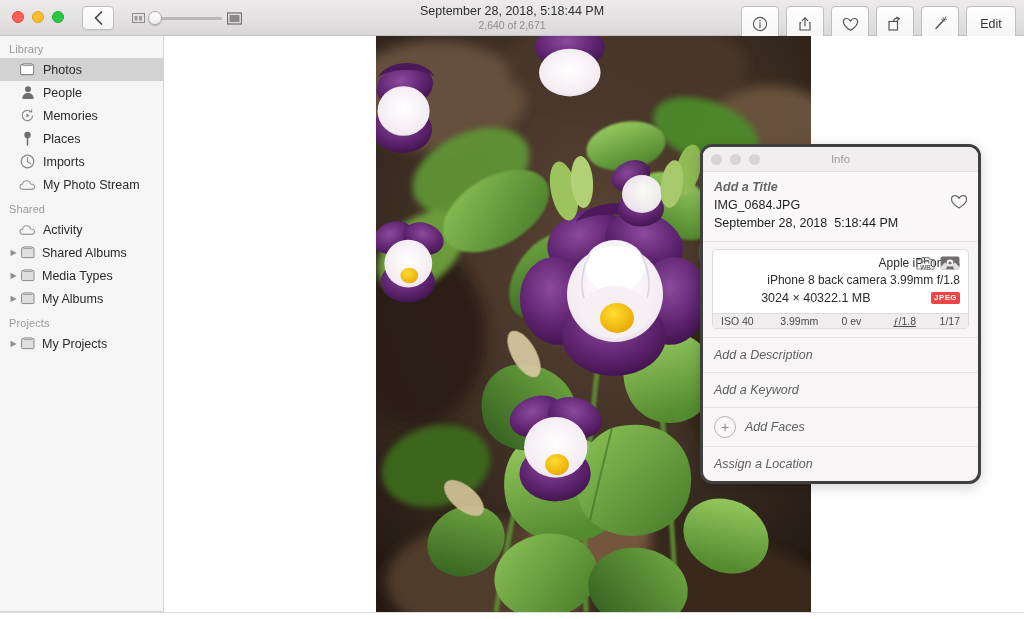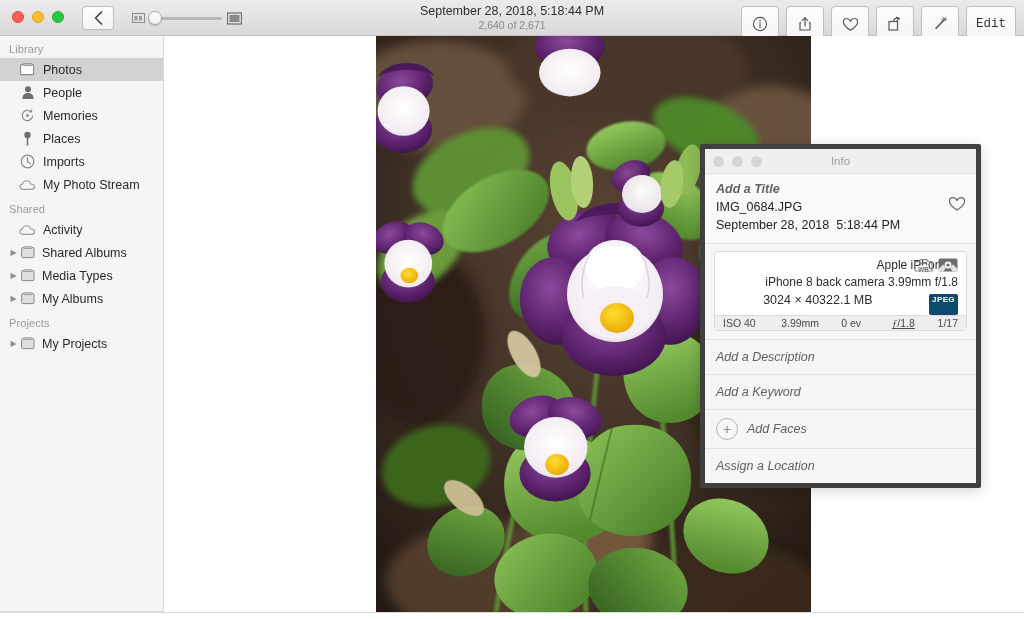--- a/index.html
+++ b/index.html
@@ -119,21 +119,21 @@
 
   .tb-right {
     position: absolute;
     right: 8px; top: 6px;
     display: flex;
     gap: 7px;
   }
   .tb-right .tb-btn {
     position: relative;
     left: auto; top: auto;
-    width: 38px; height: 36px; font-family: Liberation Mono, monospace;
+    width: 38px; height: 36px;
   }
   .tb-right .tb-btn.edit {
     width: 50px;
     font-size: 12.5px;
     color: #333;
   }
 
   
   .sidebar {
     position: absolute;
@@ -201,22 +201,22 @@
     background: #3a2c22;
   }
   .photo svg { display: block; }
 
   
   .info-panel {
     position: absolute;
     left: 700px; top: 144px;
     width: 281px;
     background: #f7f5f5;
-    border: 5px solid #404040;
-    border-radius: 2px;
+    border: 3px solid #404040;
+    border-radius: 12px;
     box-shadow: 0 3px 14px rgba(0,0,0,0.18);
     box-sizing: border-box;
     overflow: hidden;
     font-size: 12px;
     color: #2b2b2b;
   }
   .ip-titlebar {
     position: relative;
     height: 24px;
     background: #f0eeee;
@@ -296,26 +296,26 @@
     position: relative;
   }
   .ip-dim {
     font-size: 12.5px;
     width: 110px;
   }
   .ip-size { font-size: 12.5px; }
   .ip-badge {
     position: absolute;
     right: 0; top: 3px;
-    background: #0c4a6e;
+    background: #ef4444;
     color: #ffffff;
     font-size: 8px;
     font-weight: bold;
     letter-spacing: 0.4px;
-    padding: 1px 3px 10px 3px;
+    padding: 1px 3px 1px 3px;
     border-radius: 2px;
     line-height: 10px;
   }
   .ip-cam-icons {
     position: absolute;
     right: 8px; top: 5px;
     display: flex;
     gap: 5px;
     align-items: center;
   }

